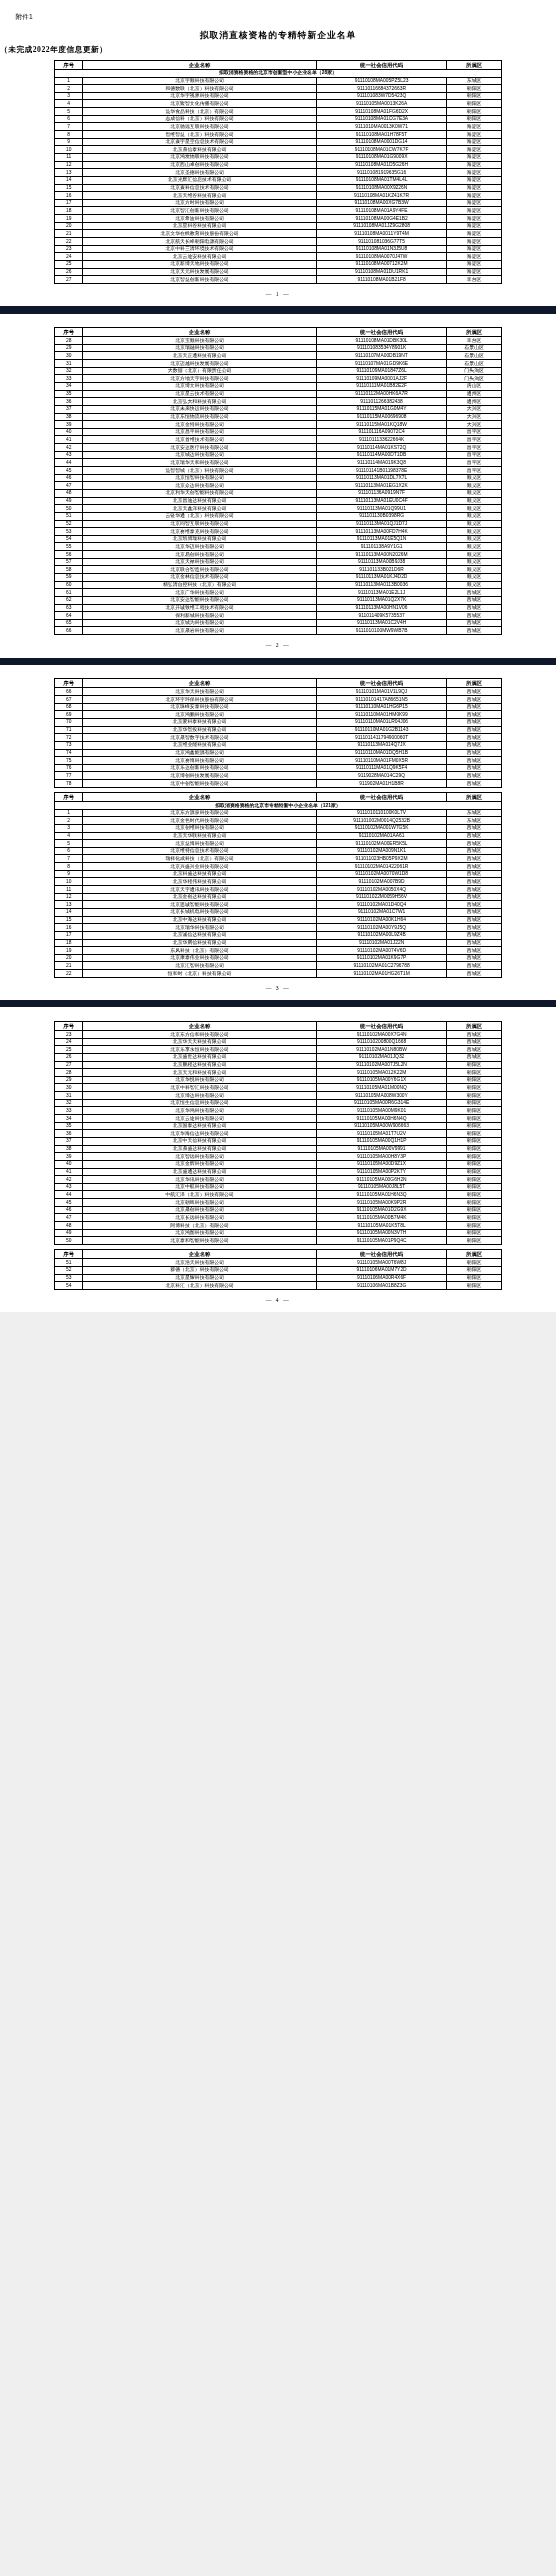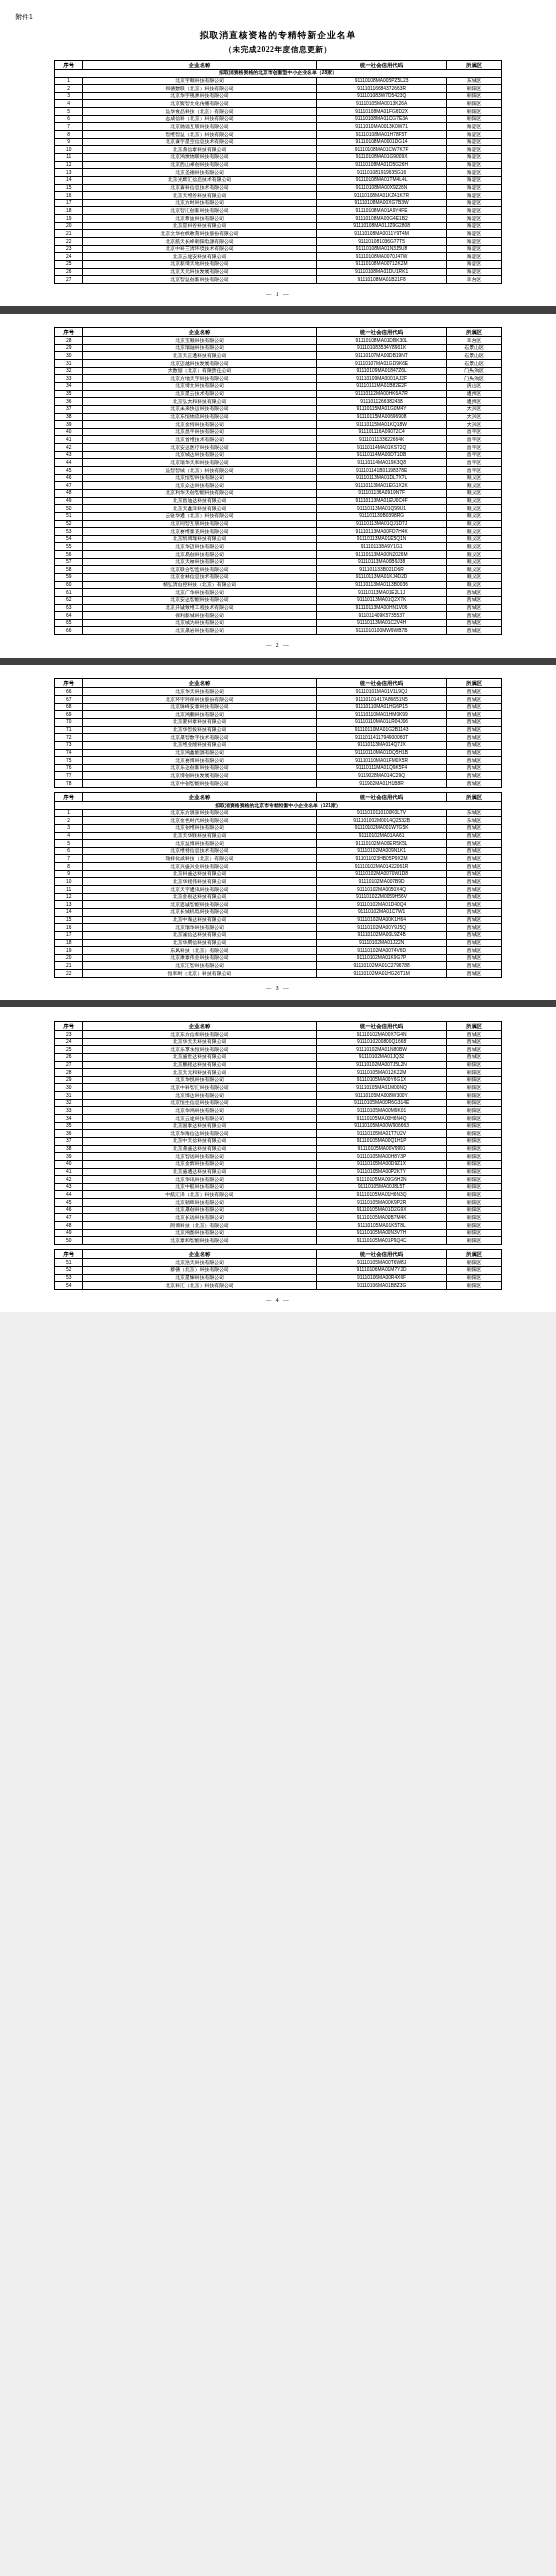--- a/index.html
+++ b/index.html
@@ -5,21 +5,21 @@
   * { box-sizing: border-box; }
   html, body {
     margin: 0;
     padding: 0;
     background: #efefef;
     font-family: "Liberation Sans", sans-serif;
   }
   #doc {
     width: 556px;
     margin: 0 auto;
-    background: #404040;
+    background: #0f172a;
   }
   .page {
     width: 556px;
     background: #ffffff;
     position: relative;
     padding: 13.4px 0 9.3px 0;
     margin-bottom: 7.2px;
   }
   .attach-label {
     font-size: 6.7px;
@@ -31,21 +31,21 @@
   .doc-title {
     text-align: center;
     font-size: 8.8px;
     font-weight: bold;
     font-family: "Liberation Serif", serif;
     letter-spacing: 1px;
     color: #000;
     line-height: 1.7;
   }
   .doc-subtitle {
-    text-align: center;
+    text-align: left;
     font-size: 7.7px;
     font-weight: bold;
     font-family: "Liberation Serif", serif;
     letter-spacing: 0.5px;
     color: #000;
     line-height: 1.7;
     margin-bottom: 4.1px;
   }
   table.tbl {
     border-collapse: collapse;

